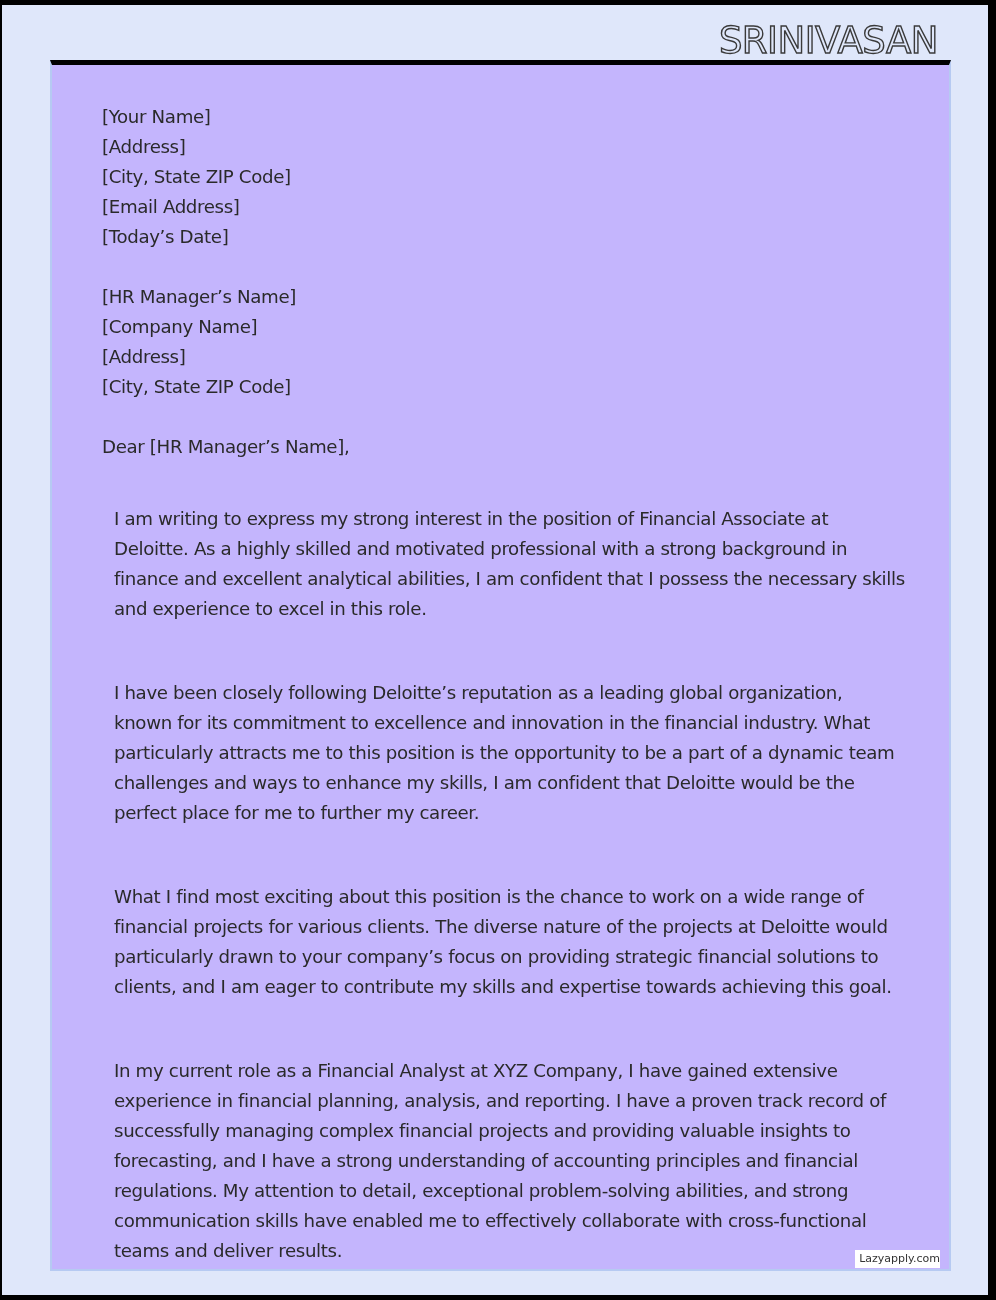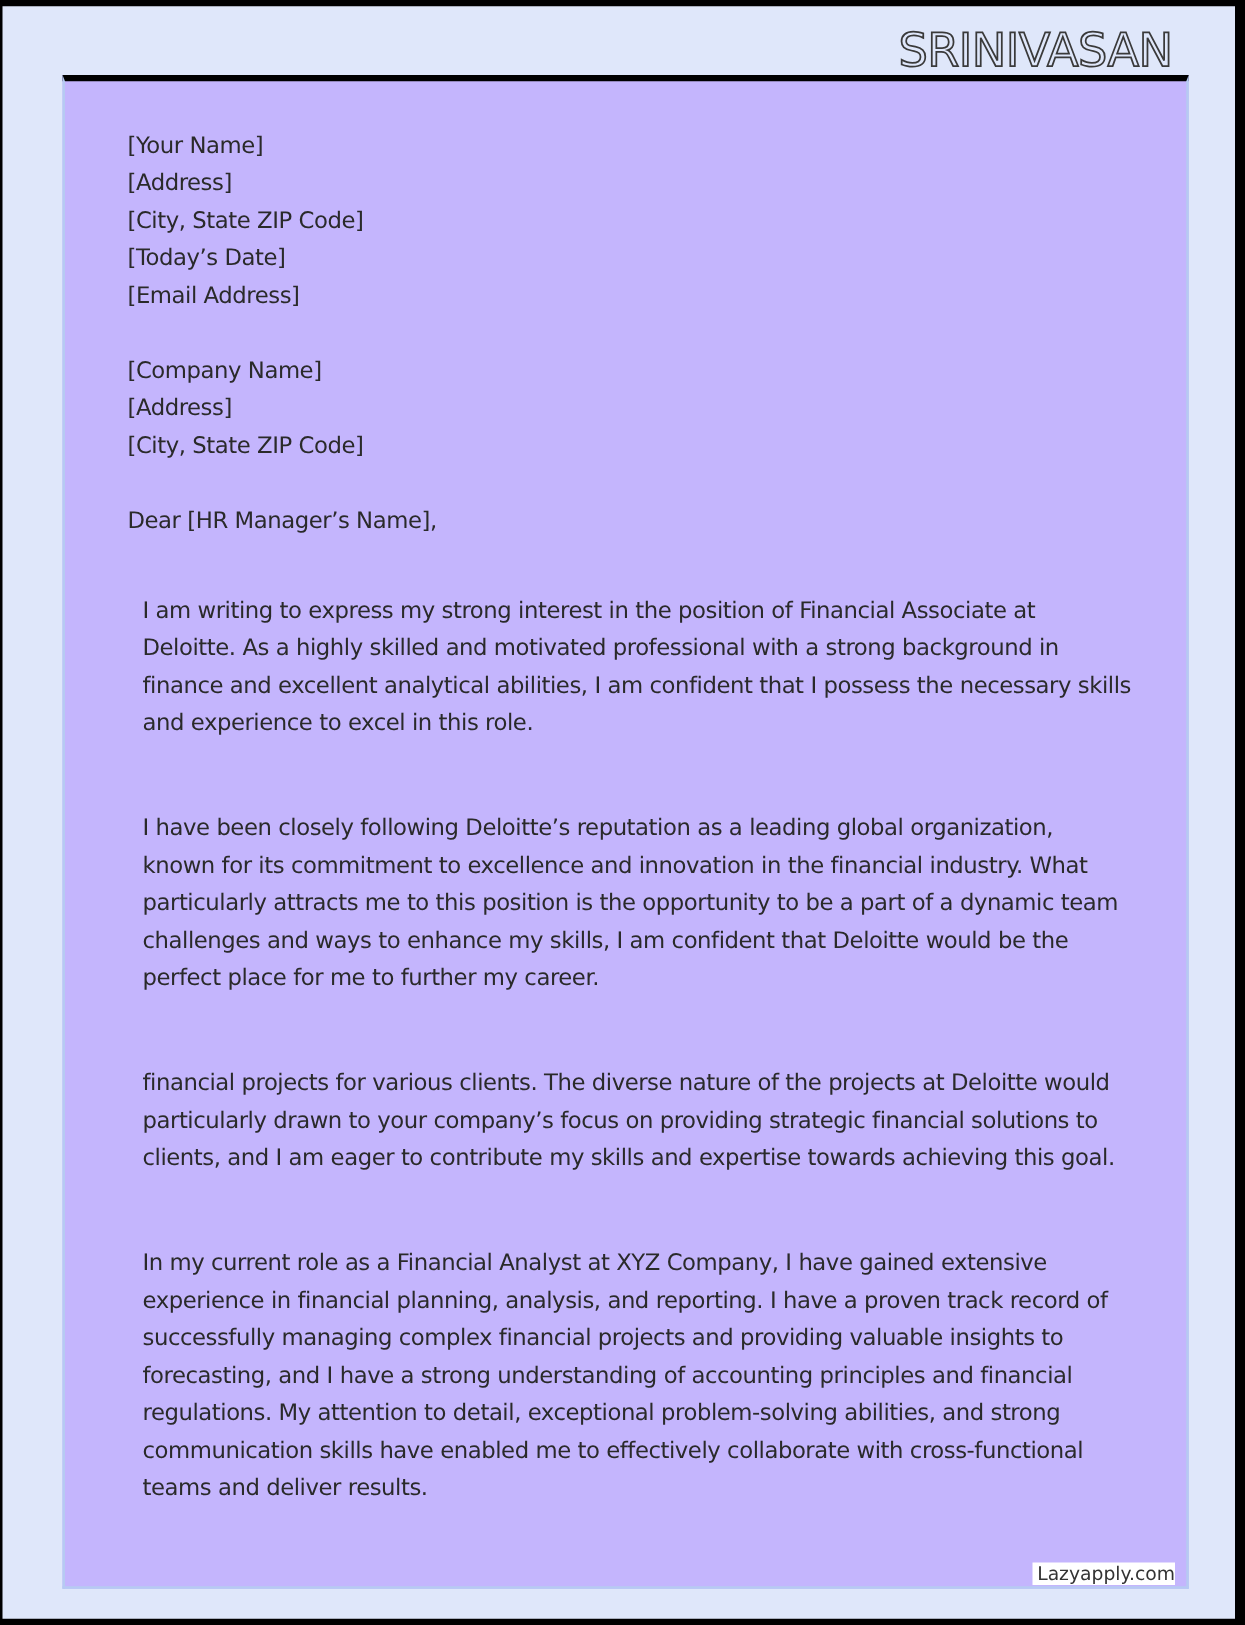--- a/index.html
+++ b/index.html
@@ -67,47 +67,48 @@
       display: block;
       height: 30px;
     }
     .letter p {
       margin: 12px;
     }
     .footer-brand {
       position: absolute;
       right: 9px;
       bottom: 1px;
-      font-size: 15px;
+      font-size: 11px;
       color: #333333;
       background: #ffffff;
       padding: 0 0 0 4px;
       line-height: 18px;
     }
   </style>
 </head>
 <body>
 
 <div class="frame">
   <div class="brand-title">SRINIVASAN</div>
 
   <div class="page">
     <div class="letter">
 
       <div>
         <span class="line">[Your Name]</span>
         <span class="line">[Address]</span>
         <span class="line">[City, State ZIP Code]</span>
+        <span class="line">[Email Address]</span>
         <span class="line">[Today’s Date]</span>
-        <span class="line">[Email Address]</span>
       </div>
 
       <span class="gap"></span>
 
       <div>
+        <span class="line">[HR Manager’s Name]</span>
         <span class="line">[Company Name]</span>
         <span class="line">[Address]</span>
         <span class="line">[City, State ZIP Code]</span>
       </div>
 
       <span class="gap"></span>
 
       <span class="line">Dear [HR Manager’s Name],</span>
 
       <span class="gap"></span>
@@ -125,20 +126,21 @@
         <span class="line">I have been closely following Deloitte’s reputation as a leading global organization,</span>
         <span class="line">known for its commitment to excellence and innovation in the financial industry. What</span>
         <span class="line">particularly attracts me to this position is the opportunity to be a part of a dynamic team</span>
         <span class="line">challenges and ways to enhance my skills, I am confident that Deloitte would be the</span>
         <span class="line">perfect place for me to further my career.</span>
       </p>
 
       <span class="gap"></span>
 
       <p>
+        <span class="line">What I find most exciting about this position is the chance to work on a wide range of</span>
         <span class="line">financial projects for various clients. The diverse nature of the projects at Deloitte would</span>
         <span class="line">particularly drawn to your company’s focus on providing strategic financial solutions to</span>
         <span class="line">clients, and I am eager to contribute my skills and expertise towards achieving this goal.</span>
       </p>
 
       <span class="gap"></span>
 
       <p>
         <span class="line">In my current role as a Financial Analyst at XYZ Company, I have gained extensive</span>
         <span class="line">experience in financial planning, analysis, and reporting. I have a proven track record of</span>

